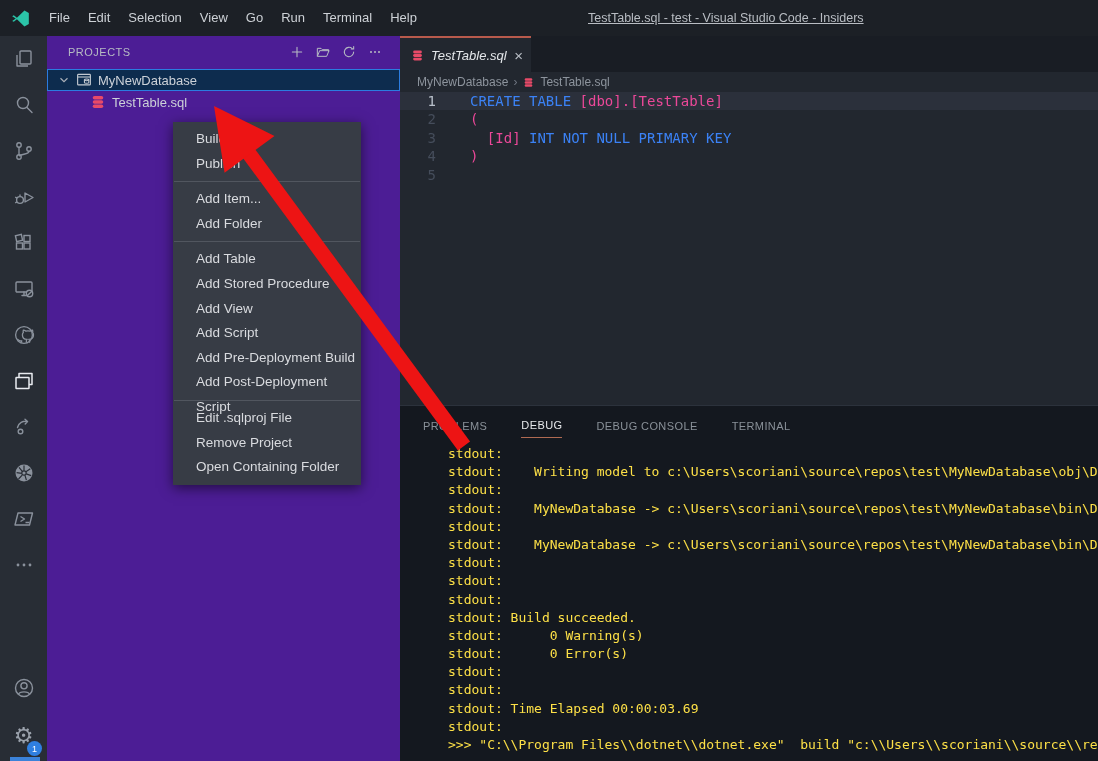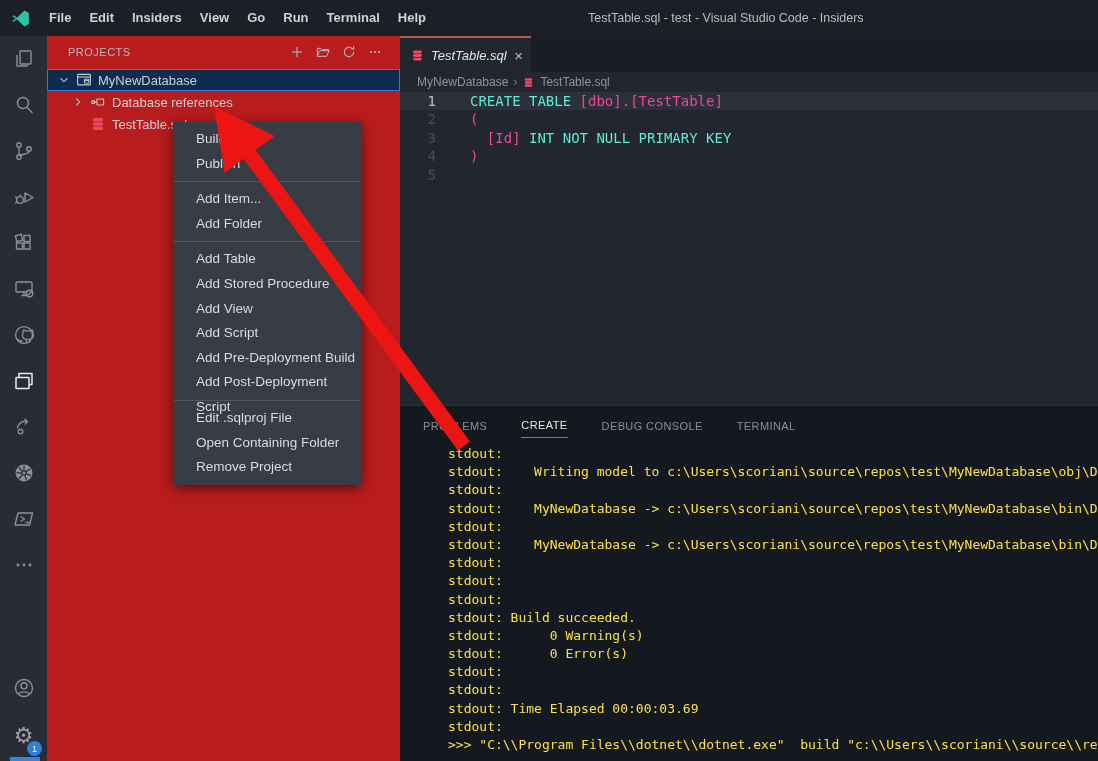--- a/index.html
+++ b/index.html
@@ -1,40 +1,40 @@
 <!DOCTYPE html>
 <html><head>
 <meta charset="utf-8">
 <style>
   * { margin:0; padding:0; box-sizing:border-box; }
   html,body { width:1098px; height:761px; overflow:hidden; background:#22272f;
               font-family:"Liberation Sans", sans-serif; }
   .titlebar { position:absolute; top:0; left:0; width:1098px; height:36px;
               background:#1c2026; display:flex; align-items:center; z-index:5; }
   .logo { width:19px; height:19px; margin-left:11px; flex:0 0 auto; }
-  .menu-items { display:flex; margin-left:10px;font-weight:bold; }
+  .menu-items { display:flex; margin-left:10px; }
   .menu-item { font-size:13px; color:#cdd1d6; padding:0 9px; line-height:36px; cursor:default; }
-  .window-title { position:absolute; left:588px; top:0; line-height:36px; font-size:12.5px; color:#b9bdc3; }
+  .window-title { position:absolute; left:588px; top:0; line-height:36px; font-size:12.5px; color:#b9bdc3;text-decoration:underline; }
 
   .app { position:absolute; top:36px; left:0; right:0; bottom:0; }
 
   
   .activitybar { position:absolute; left:0; top:0; bottom:0; width:47px; background:#282d35;
                  display:flex; flex-direction:column; align-items:center; }
   .ab-icon { width:47px; height:46px; display:flex; align-items:center; justify-content:center;
              color:#8a919c; position:relative; }
   .ab-icon svg { width:24px; height:24px; }
   .ab-icon.active { color:#e9ecf1; }
   .ab-spacer { flex:1 1 auto; }
   .gear-glyph { font-size:22px; line-height:22px; color:#9aa1ab; }
   .badge { position:absolute; right:5px; bottom:5px; width:15px; height:15px; border-radius:50%;
            background:#2f7fe0; color:#fff; font-size:9px; display:flex; align-items:center; justify-content:center; }
 
   
-  .sidebar { position:absolute; left:47px; top:0; bottom:0; width:353px; background:#b91c1c; }
+  .sidebar { position:absolute; left:47px; top:0; bottom:0; width:353px; background:#4c1d95; }
   .sb-header { height:31px; display:flex; align-items:center; }
   .sb-title { font-size:11px; letter-spacing:.5px; color:#b6bbc3; margin-left:21px; }
   .sb-actions { margin-left:auto; margin-right:14px; display:flex; gap:4px; color:#b6bbc3; }
   .sb-action { width:22px; height:22px; display:flex; align-items:center; justify-content:center; }
   .sb-action svg { width:16px; height:16px; }
   .tree { margin-top:2px; }
   .row { height:22px; display:flex; align-items:center; font-size:13px; color:#ccd1d8; }
   .row.selected { background:#0d2c4e; outline:1px solid #2b7ce0; outline-offset:-1px; }
   .twistie { width:16px; height:16px; display:flex; align-items:center; justify-content:center; color:#aab0b9; }
   .twistie svg { width:14px; height:14px; }
@@ -58,21 +58,21 @@
   .tab-close { margin-left:auto; font-size:15px; color:#b9bec6; line-height:15px; }
   .breadcrumb { height:20px; display:flex; align-items:center; font-size:12px; color:#8d949d;
                 padding-left:17px; gap:5px; }
   .bc-sep { color:#6f7680; } .bc-icon { width:13px; height:13px; }
   .code { font-family:"DejaVu Sans Mono", monospace; font-size:14px; }
   .line { display:flex; height:18.4px; line-height:18.4px; white-space:pre; }
   .line.active { background:#2b303b; }
   .ln { width:52px; text-align:right; padding-right:16px; color:#454d5b; flex:0 0 auto; }
   .line.active .ln { color:#b9c0cb; }
   .lt { padding-left:18px; }
-  .k { color:#5eead4; } .p { color:#ec4899; }
+  .k { color:#3b82f6; } .p { color:#ec4899; }
 
   
   .panel { position:absolute; left:400px; right:0; bottom:0; height:356px; background:#14181f;
            border-top:1px solid #2c323c; }
   .panel-tabs { height:32px; display:flex; align-items:flex-end; padding-left:23px; gap:34px; }
   .ptab { font-size:11px; letter-spacing:.4px; color:#8a9199; padding:9px 0 6px; cursor:default; }
   .ptab.active { color:#e6e8eb; border-bottom:1px solid #b06a52; }
   .output { padding:7px 0 0 48px; font-family:"DejaVu Sans Mono", monospace; font-size:13px;
             color:#fde047; overflow:hidden; height:317px; }
   .out-line { height:18.2px; line-height:18.2px; white-space:pre; }
@@ -83,21 +83,21 @@
 </head>
 <body>
 
 <div class="titlebar">
   <svg class="logo" viewBox="0 0 24 24">
     <polygon points="17,2 7.5,11 3.5,8 1.5,9 6,12 1.5,15 3.5,16 7.5,13 17,22 22.5,19 22.5,5" fill="#2bc4a8"></polygon>
   </svg>
   <div class="menu-items">
       <span class="menu-item">File</span>
       <span class="menu-item">Edit</span>
-      <span class="menu-item">Insiders</span>
+      <span class="menu-item">Selection</span>
       <span class="menu-item">View</span>
       <span class="menu-item">Go</span>
       <span class="menu-item">Run</span>
       <span class="menu-item">Terminal</span>
       <span class="menu-item">Help</span>
     </div>
   <div class="window-title">TestTable.sql - test - Visual Studio Code - Insiders</div>
 </div>
 
 <div class="app">
@@ -237,33 +237,20 @@
               <polyline points="6,9 12,15 18,9"></polyline>
             </svg>
           </span>
         <span class="t-icon"><svg viewBox="0 0 24 24" fill="none" stroke="currentColor" stroke-width="1.5">
               <rect x="3.5" y="4.5" width="17" height="14" rx="1"></rect>
               <path d="M3.5 8h17"></path>
               <ellipse cx="15.5" cy="11.8" rx="2.9" ry="1.2"></ellipse>
               <path d="M12.6 11.8v3.4c0 .7 1.3 1.2 2.9 1.2s2.9-.5 2.9-1.2v-3.4"></path>
             </svg></span>
         <span>MyNewDatabase</span>
-      </div>
-      <div class="row ind2">
-        <span class="twistie">
-            <svg viewBox="0 0 24 24" fill="none" stroke="currentColor" stroke-width="2">
-              <polyline points="9,6 15,12 9,18"></polyline>
-            </svg>
-          </span>
-        <span class="t-icon"><svg viewBox="0 0 24 24" fill="none" stroke="currentColor" stroke-width="1.5">
-              <rect x="10.5" y="8" width="9" height="8" rx="1"></rect>
-              <rect x="4" y="10.5" width="3.2" height="3.2"></rect>
-              <path d="M7.2 12h3.3"></path>
-            </svg></span>
-        <span>Database references</span>
       </div>
       <div class="row ind2">
         <span class="twistie"></span>
         <span class="t-icon"><svg viewBox="0 0 24 24">
               <g fill="#e84a68">
                 <rect x="5" y="4" width="14" height="4.6" rx="2.3"></rect>
                 <rect x="5" y="9.7" width="14" height="4.6" rx="2.3"></rect>
                 <rect x="5" y="15.4" width="14" height="4.6" rx="2.3"></rect>
               </g>
             </svg></span>
@@ -305,21 +292,21 @@
           <div class="line"><span class="ln">3</span><span class="lt"><span class="p">  [Id] </span><span class="k">INT NOT NULL PRIMARY KEY</span></span></div>
           <div class="line"><span class="ln">4</span><span class="lt"><span class="p">)</span></span></div>
           <div class="line"><span class="ln">5</span><span class="lt"></span></div>
         </div>
       </div>
   </div>
 
   <div class="panel">
     <div class="panel-tabs">
         <span class="ptab">PROBLEMS</span>
-        <span class="ptab active">CREATE</span>
+        <span class="ptab active">DEBUG</span>
         <span class="ptab">DEBUG CONSOLE</span>
         <span class="ptab">TERMINAL</span>
       </div>
     <div class="output">
         <div class="out-line">stdout:</div>
         <div class="out-line">stdout:    Writing model to c:\Users\scoriani\source\repos\test\MyNewDatabase\obj\De</div>
         <div class="out-line">stdout:</div>
         <div class="out-line">stdout:    MyNewDatabase -&gt; c:\Users\scoriani\source\repos\test\MyNewDatabase\bin\De</div>
         <div class="out-line">stdout:</div>
         <div class="out-line">stdout:    MyNewDatabase -&gt; c:\Users\scoriani\source\repos\test\MyNewDatabase\bin\De</div>
@@ -345,22 +332,22 @@
       <div class="cm-item">Add Folder</div>
       <div class="cm-sep"></div>
       <div class="cm-item">Add Table</div>
       <div class="cm-item">Add Stored Procedure</div>
       <div class="cm-item">Add View</div>
       <div class="cm-item">Add Script</div>
       <div class="cm-item">Add Pre-Deployment Build</div>
       <div class="cm-item">Add Post-Deployment Script</div>
       <div class="cm-sep"></div>
       <div class="cm-item">Edit .sqlproj File</div>
+      <div class="cm-item">Remove Project</div>
       <div class="cm-item">Open Containing Folder</div>
-      <div class="cm-item">Remove Project</div>
     </div>
 </div>
 
 <svg class="arrow-overlay" viewBox="0 0 1098 761">
     <line x1="464" y1="446" x2="245.98908432578597" y2="149.50515468306892" stroke="#ed1414" stroke-width="15"></line>
     <polygon points="214,106 224.56824563651892,172.70316472376854 274.51860842078327,135.9749567941624" fill="#ed1414"></polygon>
   </svg>
 
 <div class="bottom-strip"></div>
 

